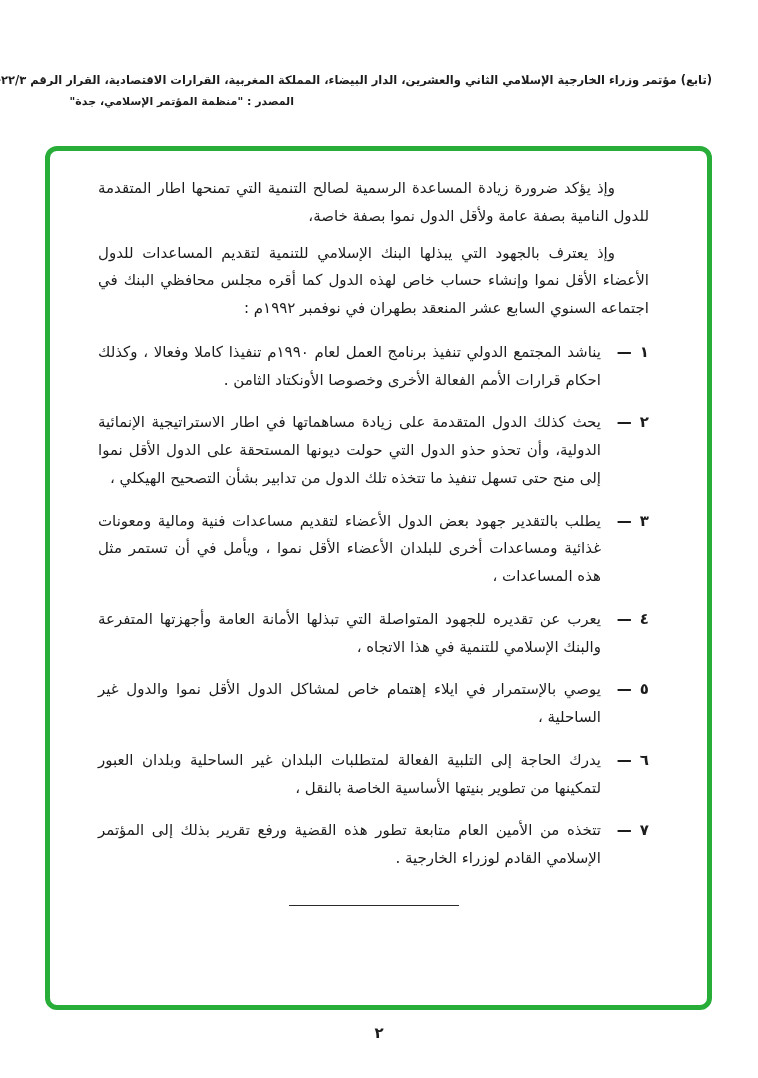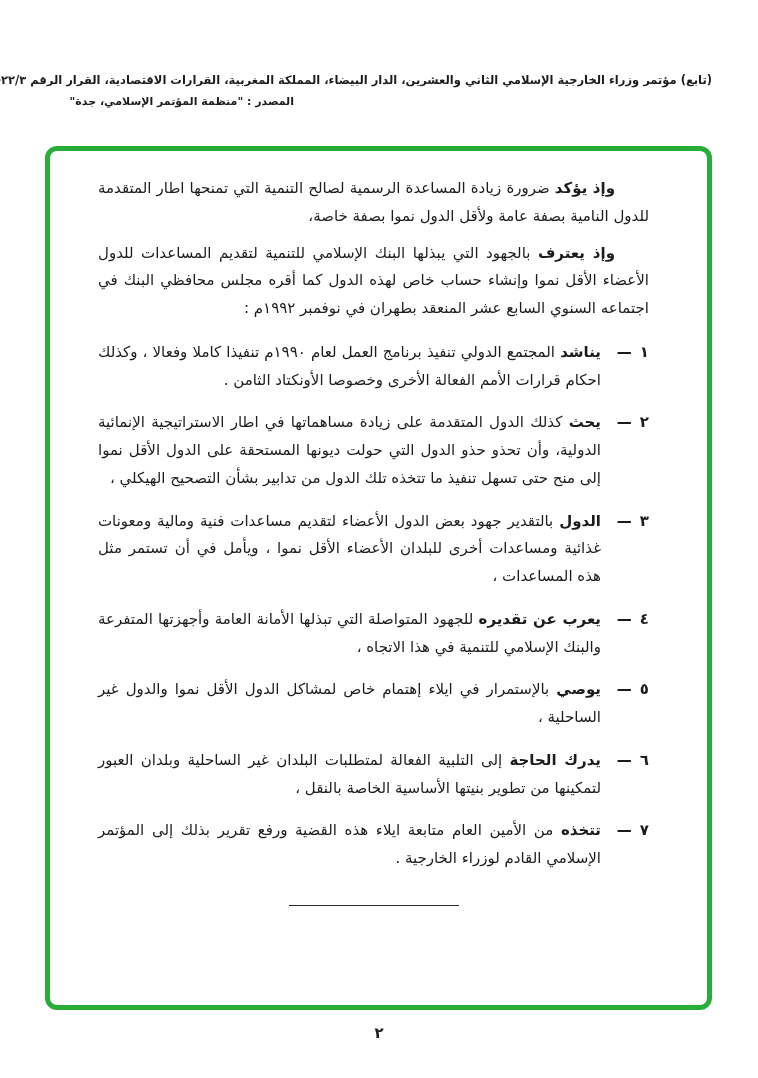--- a/index.html
+++ b/index.html
@@ -58,21 +58,21 @@
     line-height: 1.85;
     text-align: justify;
   }
 
   .para {
     text-indent: 34px;
     margin-bottom: 9px;
   }
   .para:nth-of-type(2) { margin-bottom: 16px; }
 
-  .lead { font-weight: bold; }
+  .lead { font-weight: normal; }
 
   ol.items { list-style: none; }
   ol.items li {
     display: flex;
     margin-bottom: 15px;
   }
   .num-col {
     flex: 0 0 48px;
     display: flex;
     gap: 8px;
@@ -145,21 +145,21 @@
           <span>كذلك الدول المتقدمة على زيادة مساهماتها في اطار الاستراتيجية الإنمائية الدولية، وأن تحذو حذو الدول التي حولت ديونها المستحقة على الدول الأقل نموا إلى منح حتى تسهل تنفيذ ما تتخذه تلك الدول من تدابير بشأن التصحيح الهيكلي ،</span>
         </span>
       </li>
 
       <li>
         <span class="num-col">
           <span>٣</span>
           <span>—</span>
         </span>
         <span class="item-text">
-          <b class="lead">الدول</b>
+          <b class="lead">يطلب</b>
           <span>بالتقدير جهود بعض الدول الأعضاء لتقديم مساعدات فنية ومالية ومعونات غذائية ومساعدات أخرى للبلدان الأعضاء الأقل نموا ، ويأمل في أن تستمر مثل هذه المساعدات ،</span>
         </span>
       </li>
 
       <li>
         <span class="num-col">
           <span>٤</span>
           <span>—</span>
         </span>
         <span class="item-text">
@@ -190,21 +190,21 @@
         </span>
       </li>
 
       <li>
         <span class="num-col">
           <span>٧</span>
           <span>—</span>
         </span>
         <span class="item-text">
           <b class="lead">تتخذه</b>
-          <span>من الأمين العام متابعة ايلاء هذه القضية ورفع تقرير بذلك إلى المؤتمر الإسلامي القادم لوزراء الخارجية .</span>
+          <span>من الأمين العام متابعة تطور هذه القضية ورفع تقرير بذلك إلى المؤتمر الإسلامي القادم لوزراء الخارجية .</span>
         </span>
       </li>
 
     </ol>
 
     <div class="divider"></div>
   </div>
 </div>
 
 <div class="page-number">٢</div>

